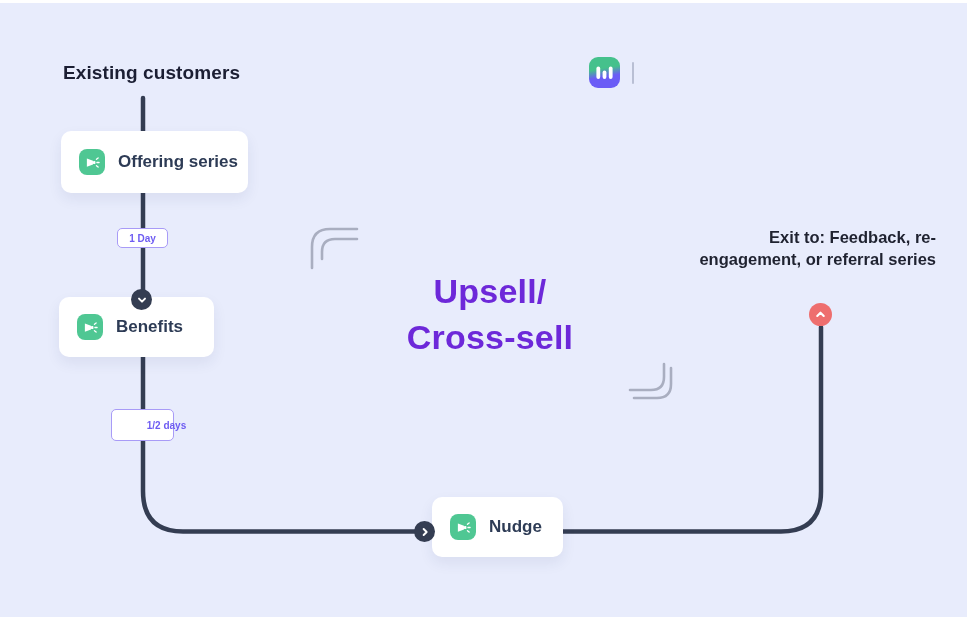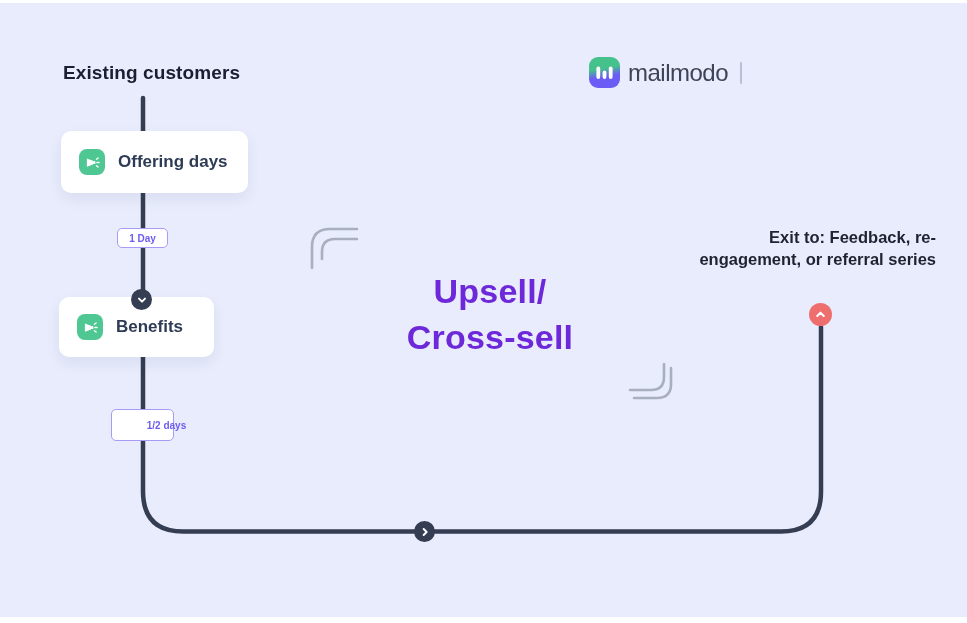--- a/index.html
+++ b/index.html
@@ -99,54 +99,67 @@
   <div class="entry-heading">Existing customers</div>
 
   <div class="brand-bar">
     <div class="brand-mark">
       <svg width="31" height="31" viewBox="0 0 31 31">
         <rect x="7.4" y="9.5" width="3.8" height="12.5" rx="1.9" fill="#ffffff"></rect>
         <rect x="13.6" y="13.5" width="3.8" height="8.5" rx="1.9" fill="#ffffff"></rect>
         <rect x="19.8" y="9.5" width="3.8" height="12.5" rx="1.9" fill="#ffffff"></rect>
       </svg>
     </div>
-    <div class="brand-word">mailmodo</div>
     <div class="brand-divider"></div>
   </div>
 
   <div id="card-offering" class="node-card">
     <span class="node-icon">
       <svg width="15" height="15" viewBox="0 0 16 16">
         <polygon points="2,3.6 2,12.4 8.5,10 8.5,6" fill="#ffffff"></polygon>
         <rect x="8.5" y="6.3" width="2.6" height="3.4" rx="1" fill="#ffffff"></rect>
         <g stroke="#ffffff" stroke-width="1.4" stroke-linecap="round">
           <line x1="12.2" y1="4.6" x2="14" y2="3.2"></line>
           <line x1="12.7" y1="8" x2="15" y2="8"></line>
           <line x1="12.2" y1="11.4" x2="14" y2="12.8"></line>
         </g>
       </svg>
     </span>
-    <span class="node-label">Offering days</span>
+    <span class="node-label">Offering series</span>
   </div>
 
   <div id="card-benefits" class="node-card">
     <span class="node-icon">
       <svg width="15" height="15" viewBox="0 0 16 16">
         <polygon points="2,3.6 2,12.4 8.5,10 8.5,6" fill="#ffffff"></polygon>
         <rect x="8.5" y="6.3" width="2.6" height="3.4" rx="1" fill="#ffffff"></rect>
         <g stroke="#ffffff" stroke-width="1.4" stroke-linecap="round">
           <line x1="12.2" y1="4.6" x2="14" y2="3.2"></line>
           <line x1="12.7" y1="8" x2="15" y2="8"></line>
           <line x1="12.2" y1="11.4" x2="14" y2="12.8"></line>
         </g>
       </svg>
     </span>
     <span class="node-label">Benefits</span>
   </div>
 
+  <div id="card-nudge" class="node-card">
+    <span class="node-icon">
+      <svg width="15" height="15" viewBox="0 0 16 16">
+        <polygon points="2,3.6 2,12.4 8.5,10 8.5,6" fill="#ffffff"></polygon>
+        <rect x="8.5" y="6.3" width="2.6" height="3.4" rx="1" fill="#ffffff"></rect>
+        <g stroke="#ffffff" stroke-width="1.4" stroke-linecap="round">
+          <line x1="12.2" y1="4.6" x2="14" y2="3.2"></line>
+          <line x1="12.7" y1="8" x2="15" y2="8"></line>
+          <line x1="12.2" y1="11.4" x2="14" y2="12.8"></line>
+        </g>
+      </svg>
+    </span>
+    <span class="node-label">Nudge</span>
+  </div>
 
   <div id="badge-1day" class="delay-badge">1 Day</div>
   <div id="badge-halfdays" class="delay-badge">1/2 days</div>
 
   <div id="circle-down" class="connector-circle">
     <svg width="12" height="12" viewBox="0 0 16 16">
       <polyline points="4,6.2 8,10.2 12,6.2" fill="none" stroke="#ffffff" stroke-width="2.6" stroke-linecap="round" stroke-linejoin="round"></polyline>
     </svg>
   </div>
   <div id="circle-right" class="connector-circle">

